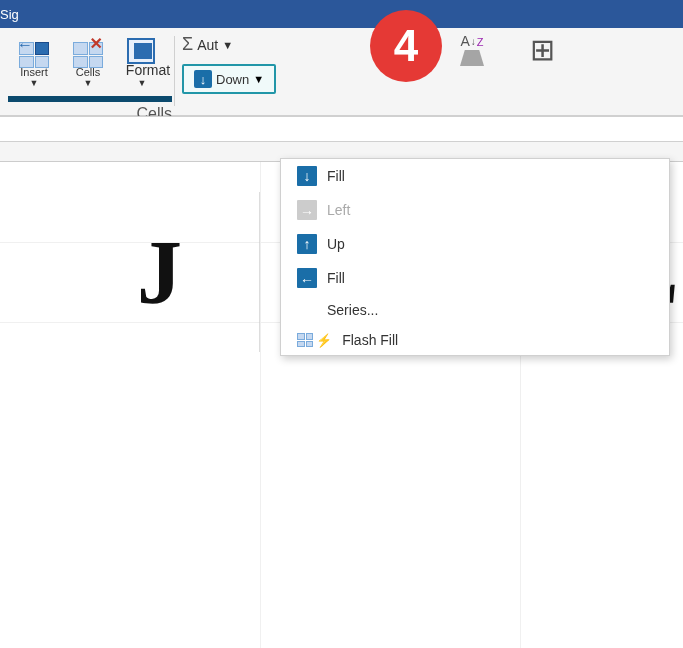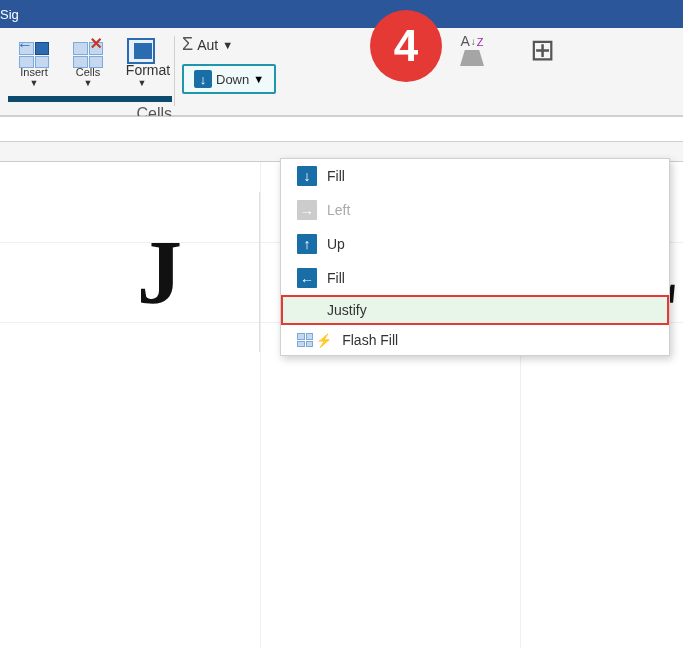--- a/index.html
+++ b/index.html
@@ -241,25 +241,25 @@
   </div>
 
   <div class="menu-item">
     <div class="menu-icon">
       <span class="menu-icon-arrow">←</span>
     </div>
     <span>Fill</span>
   </div>
 
 
-
-  <div class="menu-item highlighted">
+  <div class="menu-item">
     <div style="width:20px;"></div>
-    <span>Justify</span>
-  </div>
+    <span>Series...</span>
+  </div>
+
 
   <div class="menu-item">
     <div class="flash-fill-icon">
       <div class="grid-icon-small">
         <div class="grid-cell-small"></div>
         <div class="grid-cell-small"></div>
         <div class="grid-cell-small"></div>
         <div class="grid-cell-small"></div>
       </div>
       <span class="flash-icon">⚡</span>

